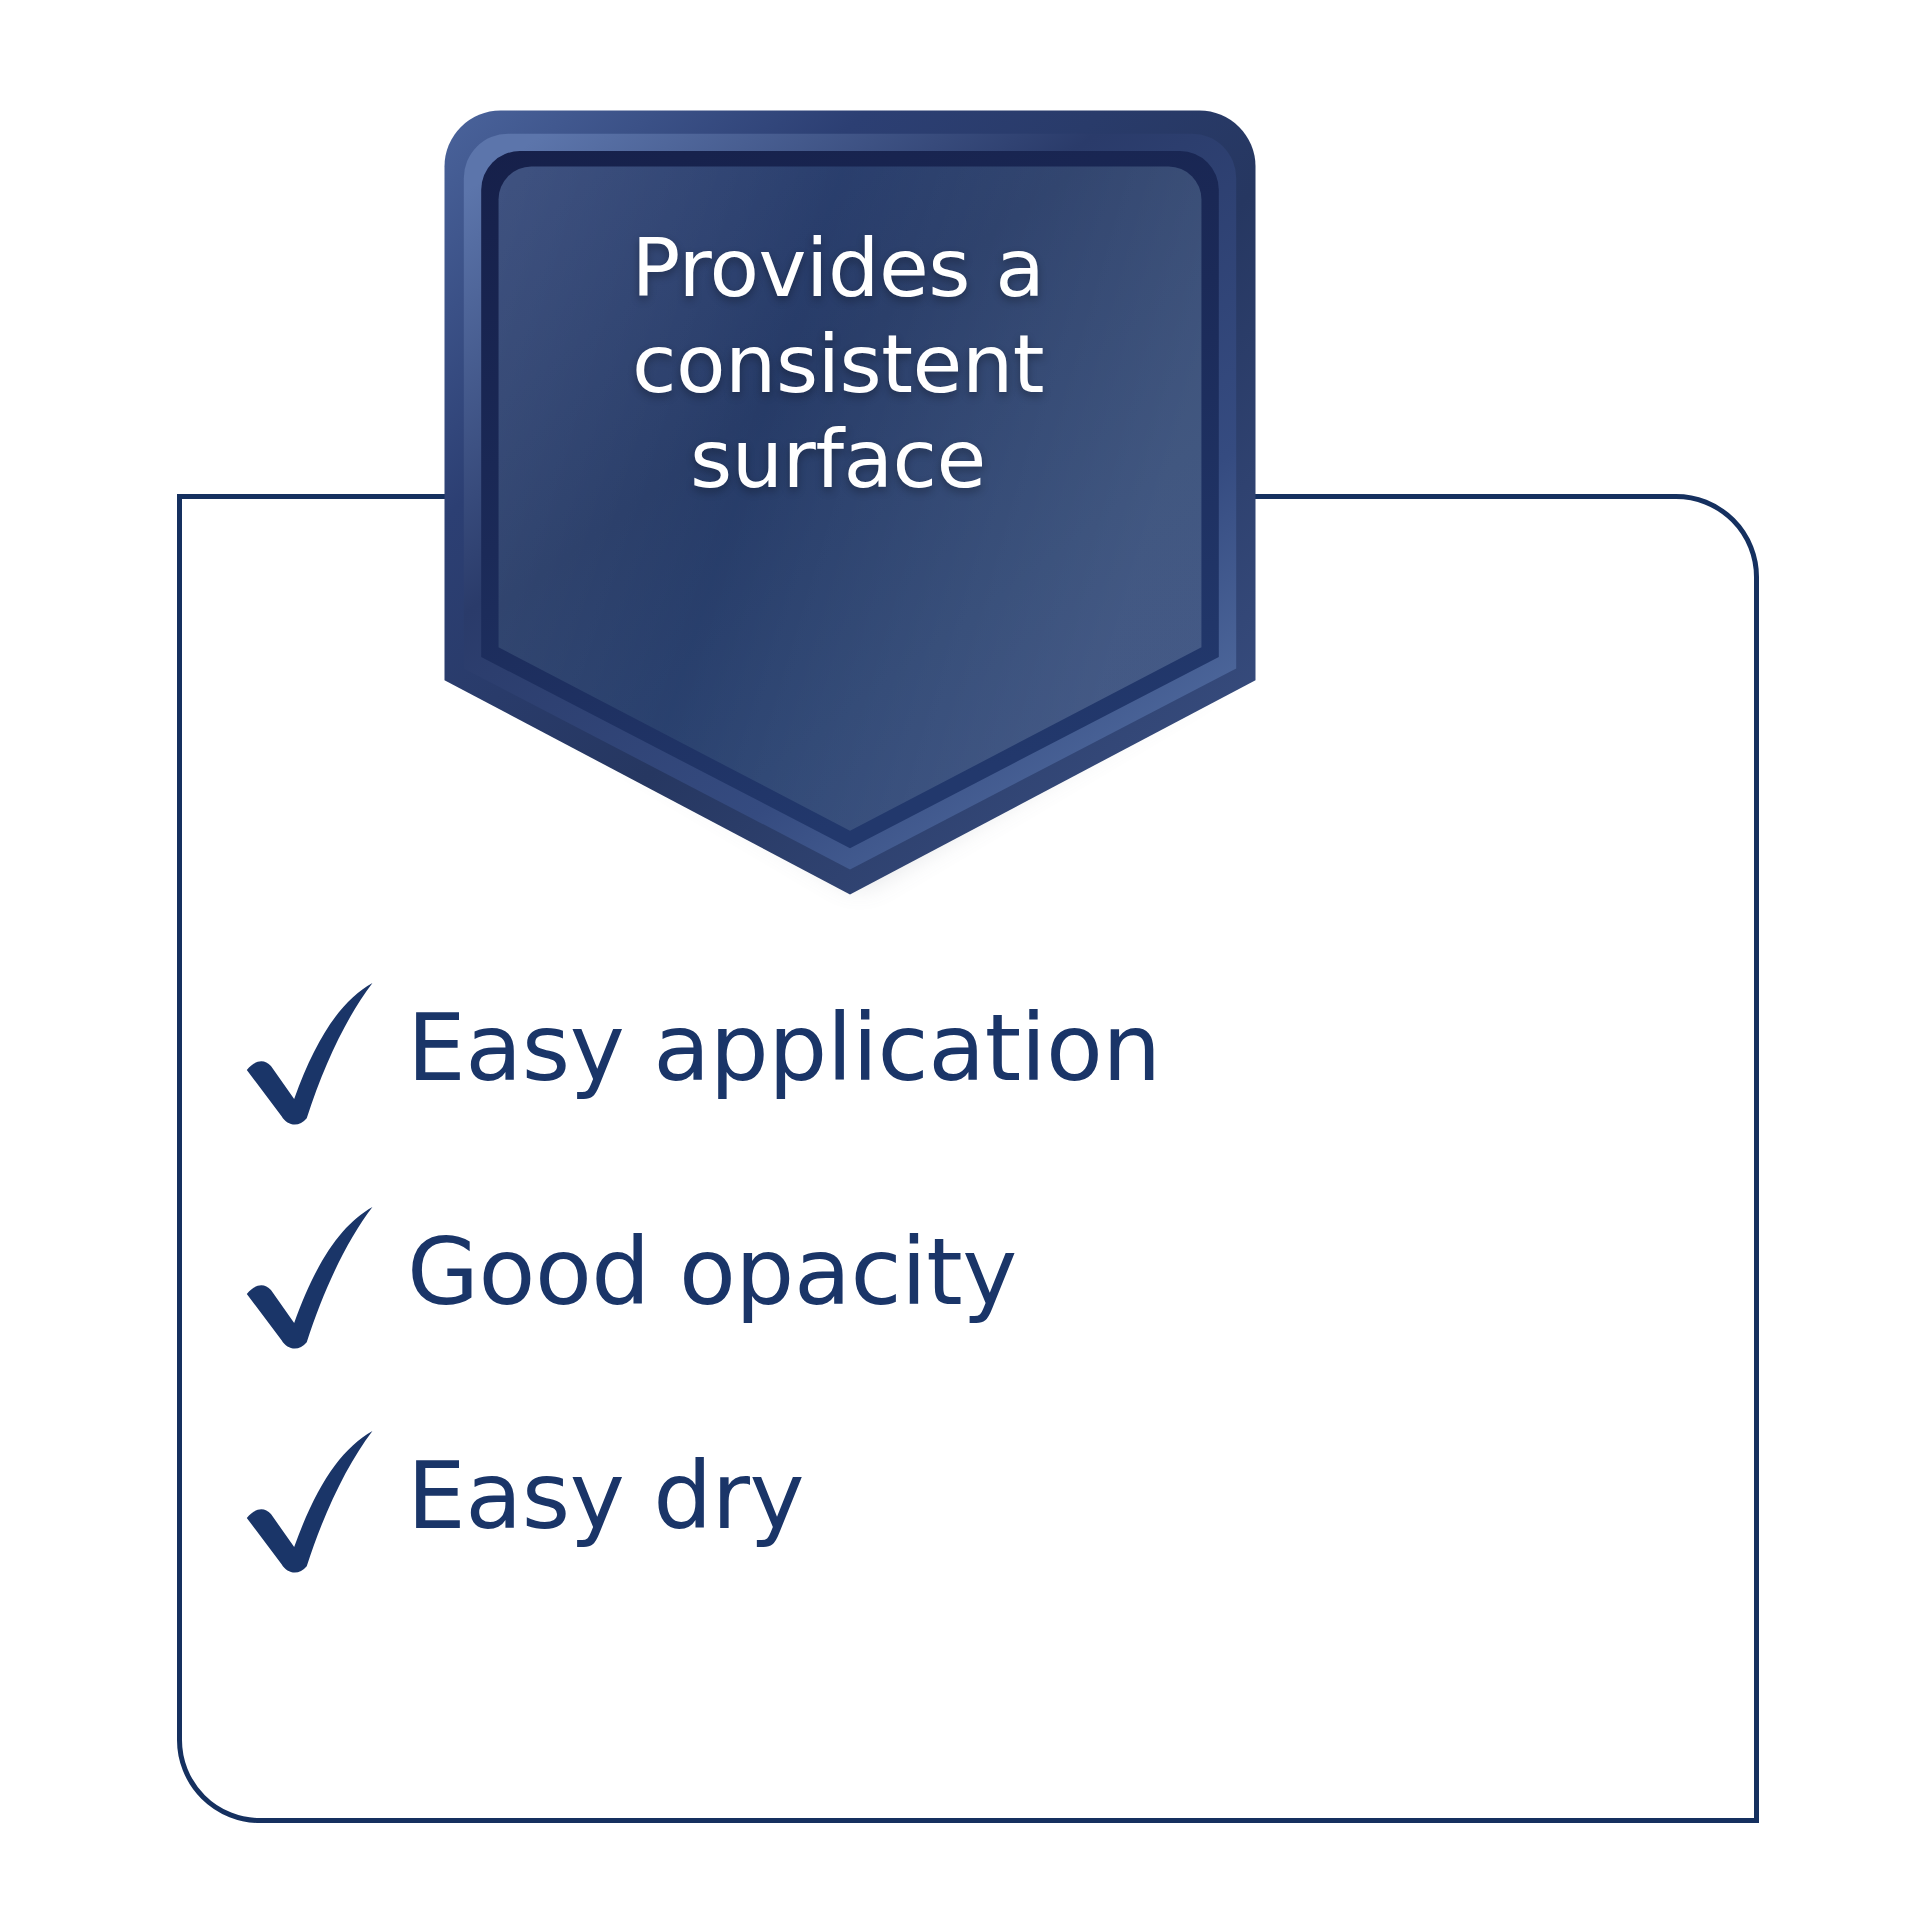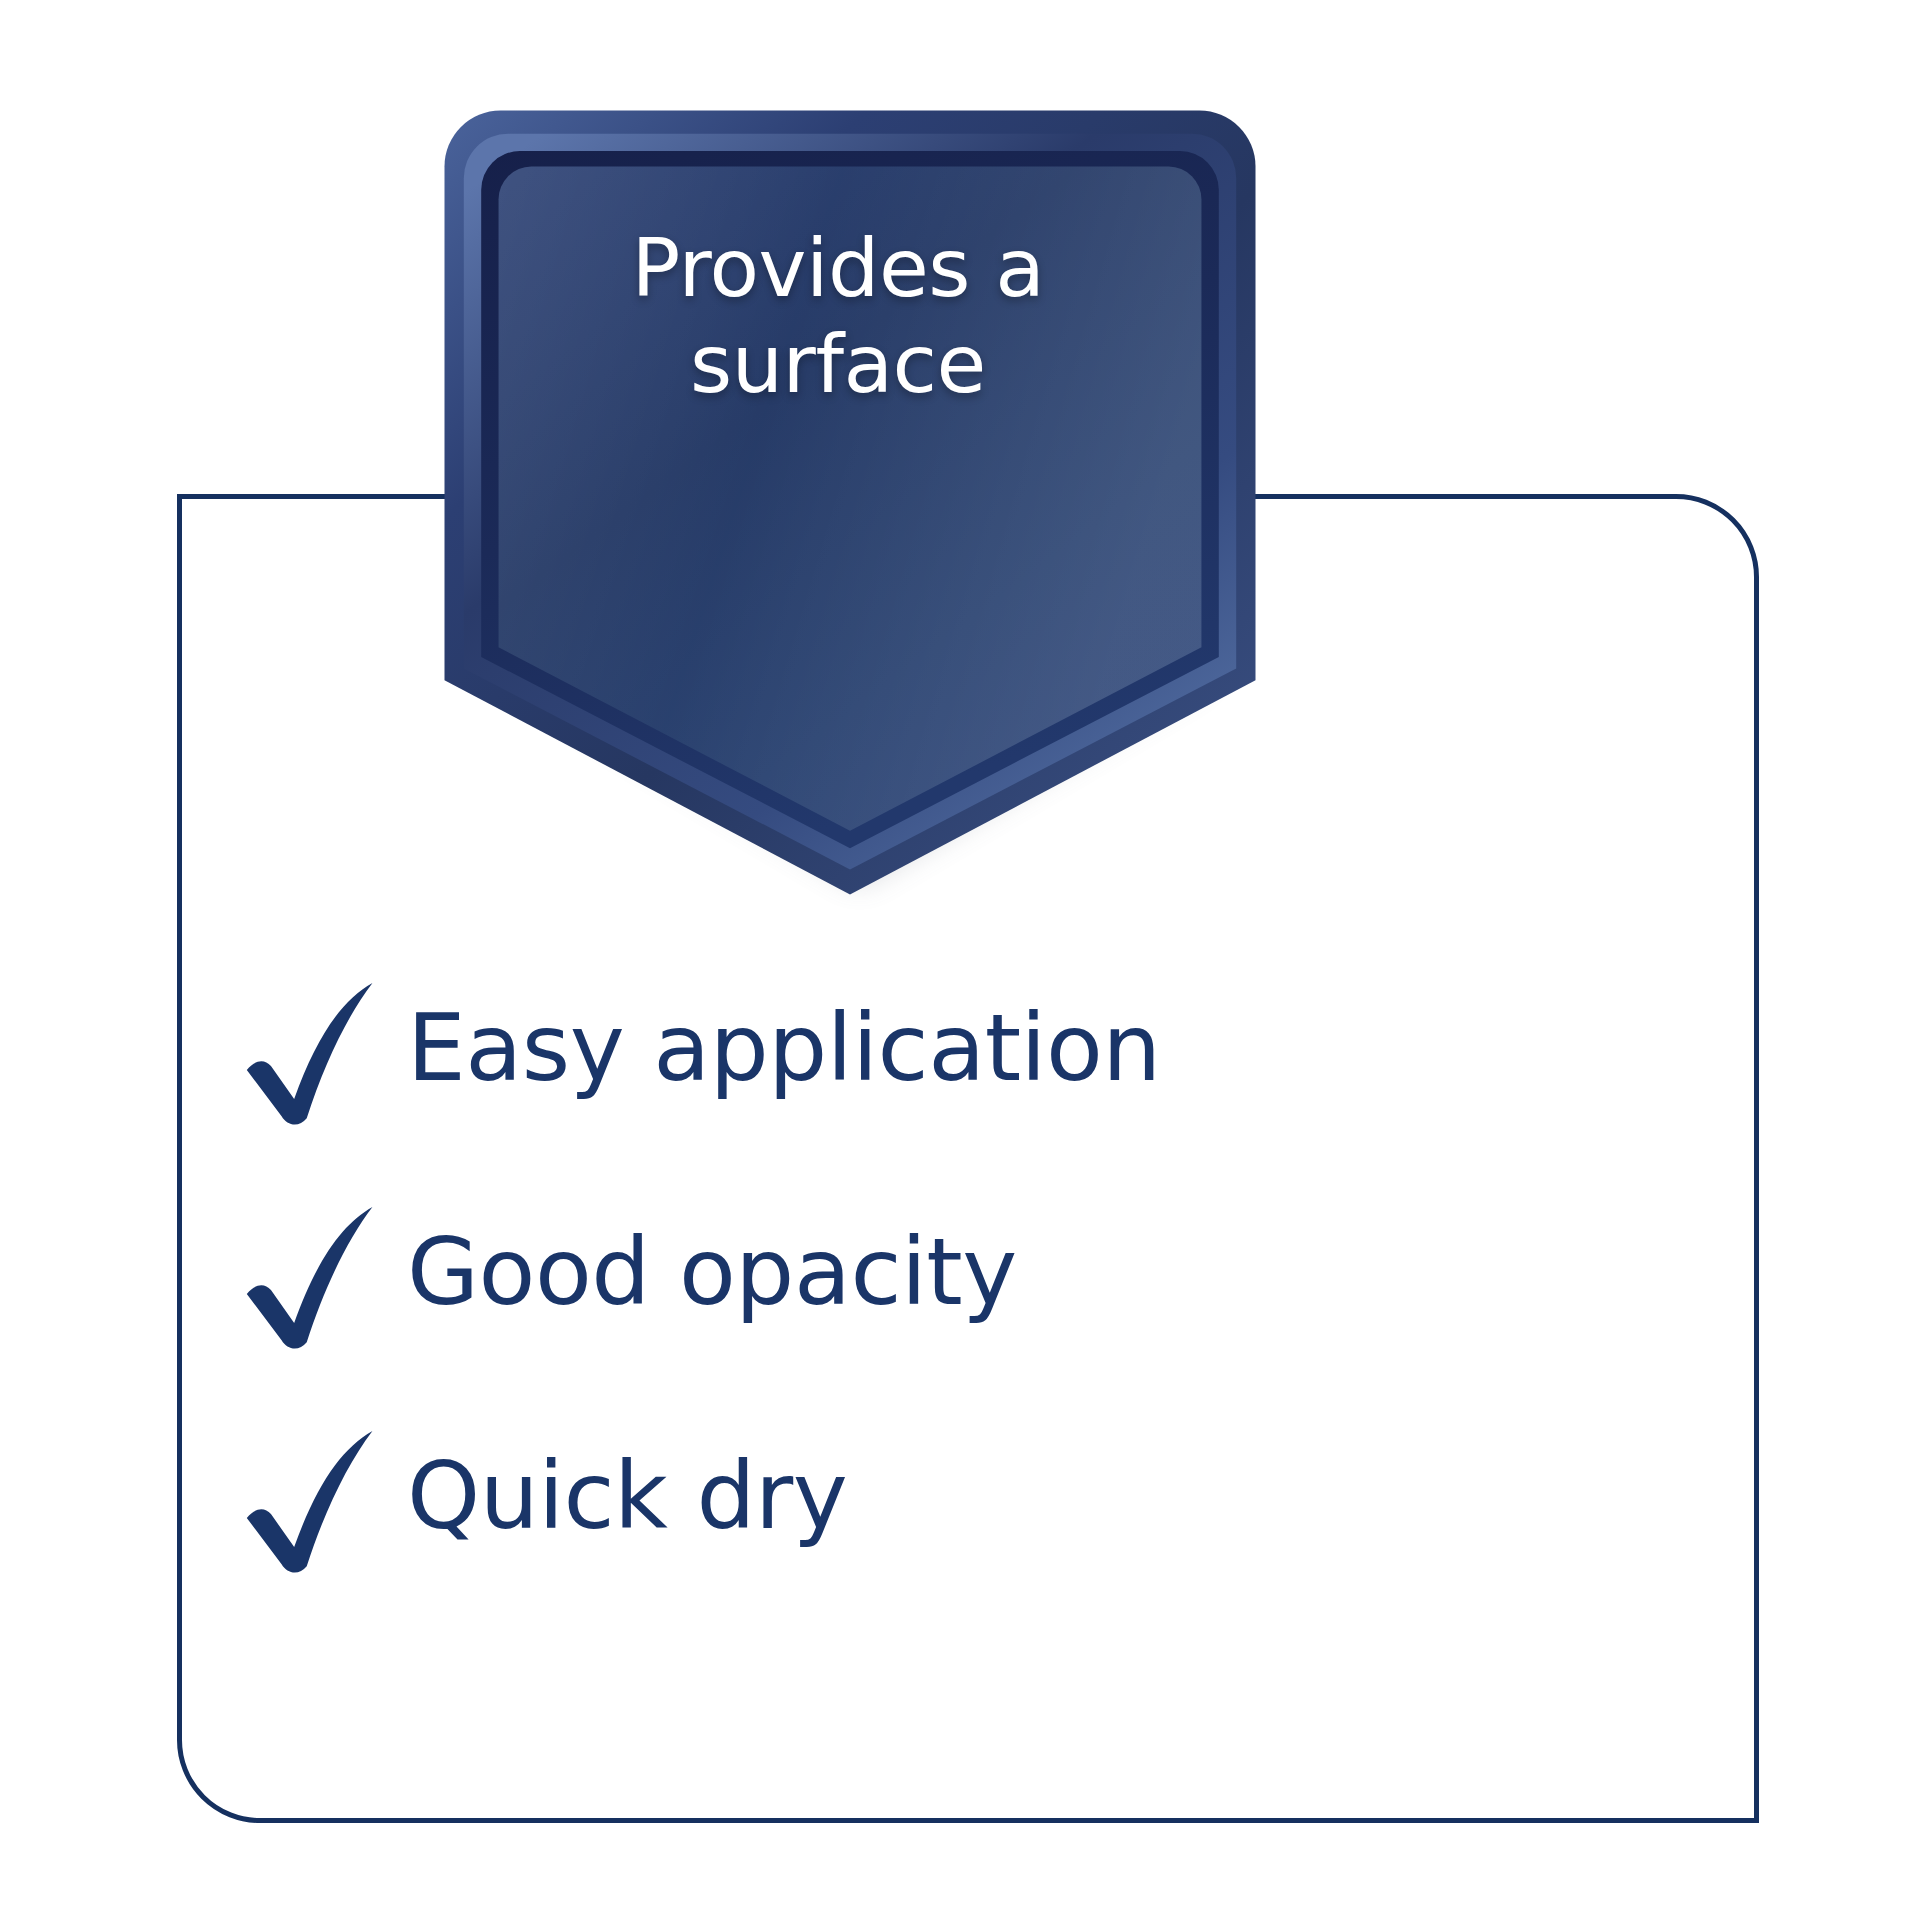--- a/index.html
+++ b/index.html
@@ -166,20 +166,21 @@
                a34 34 0 0 1 34-34
                H770
                a34 34 0 0 1 34 34
                V570
                L440 760
                L76 570 Z" fill="url(#gSheen)"></path>
     </svg>
 
     <div class="badge-text">
       <div>Provides a</div>
+      <div>consistent</div>
       <div>surface</div>
     </div>
   </div>
 
   <div class="checklist">
 
     <div class="check-row">
       <svg class="check-ico" viewBox="0 0 150 150" xmlns="http://www.w3.org/2000/svg">
         <path d="M6 92 C14 82 24 80 31 88 L55 122 C78 58 104 20 136 2
                  C110 36 86 86 68 142 C60 152 48 150 42 140 Z" fill="#1a3568"></path>
@@ -193,19 +194,19 @@
                  C110 36 86 86 68 142 C60 152 48 150 42 140 Z" fill="#1a3568"></path>
       </svg>
       <span class="check-label">Good opacity</span>
     </div>
 
     <div class="check-row">
       <svg class="check-ico" viewBox="0 0 150 150" xmlns="http://www.w3.org/2000/svg">
         <path d="M6 92 C14 82 24 80 31 88 L55 122 C78 58 104 20 136 2
                  C110 36 86 86 68 142 C60 152 48 150 42 140 Z" fill="#1a3568"></path>
       </svg>
-      <span class="check-label">Quick dry</span>
+      <span class="check-label">Easy dry</span>
     </div>
 
   </div>
 
 </div>
 
 
 </body></html>

